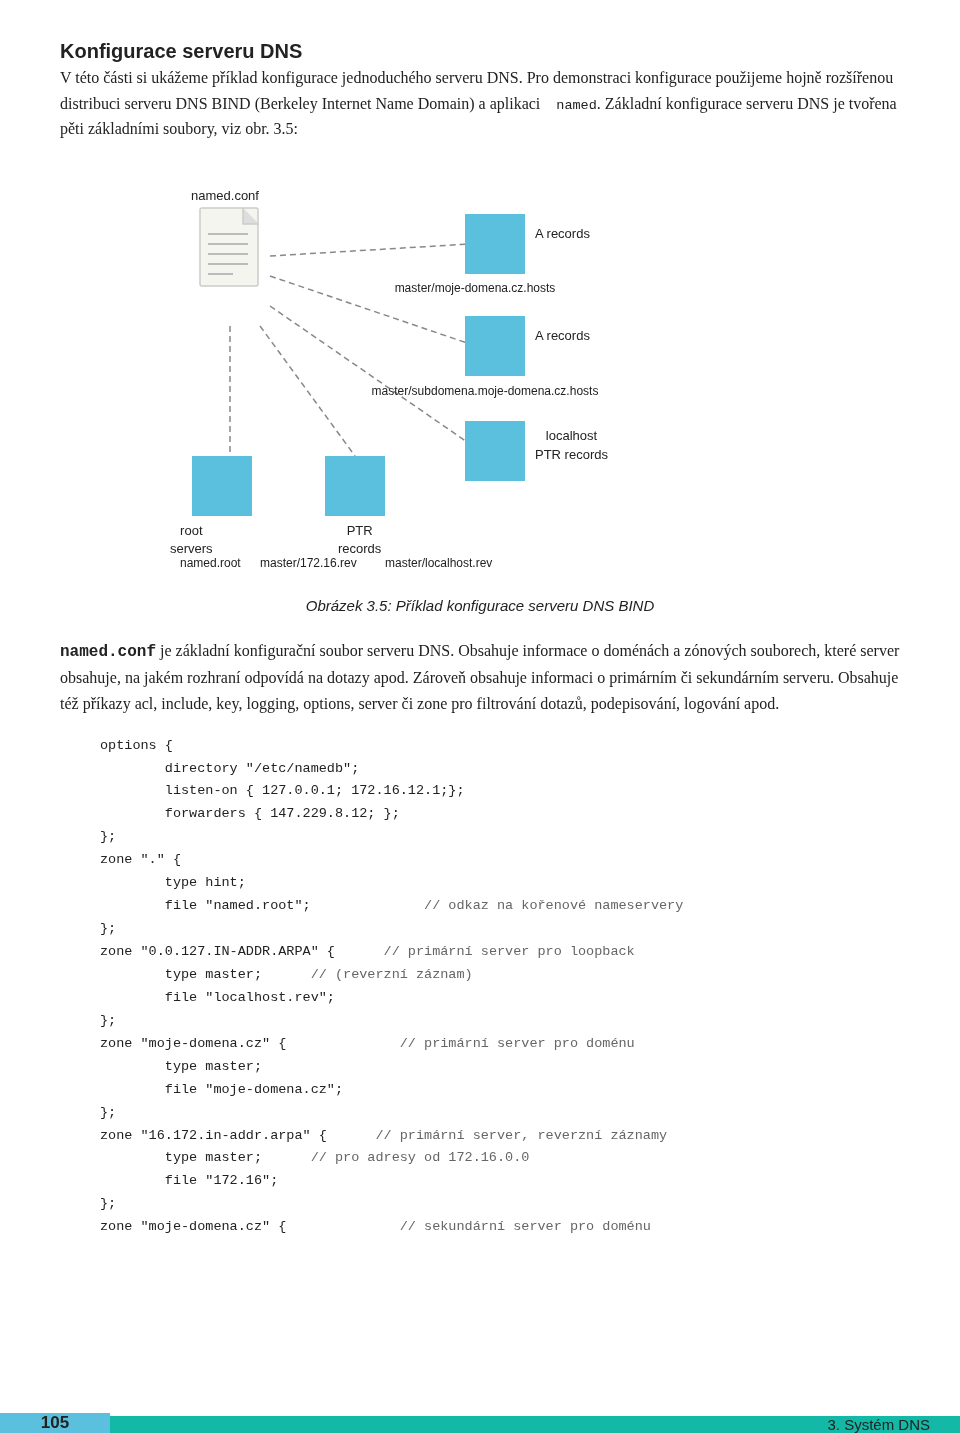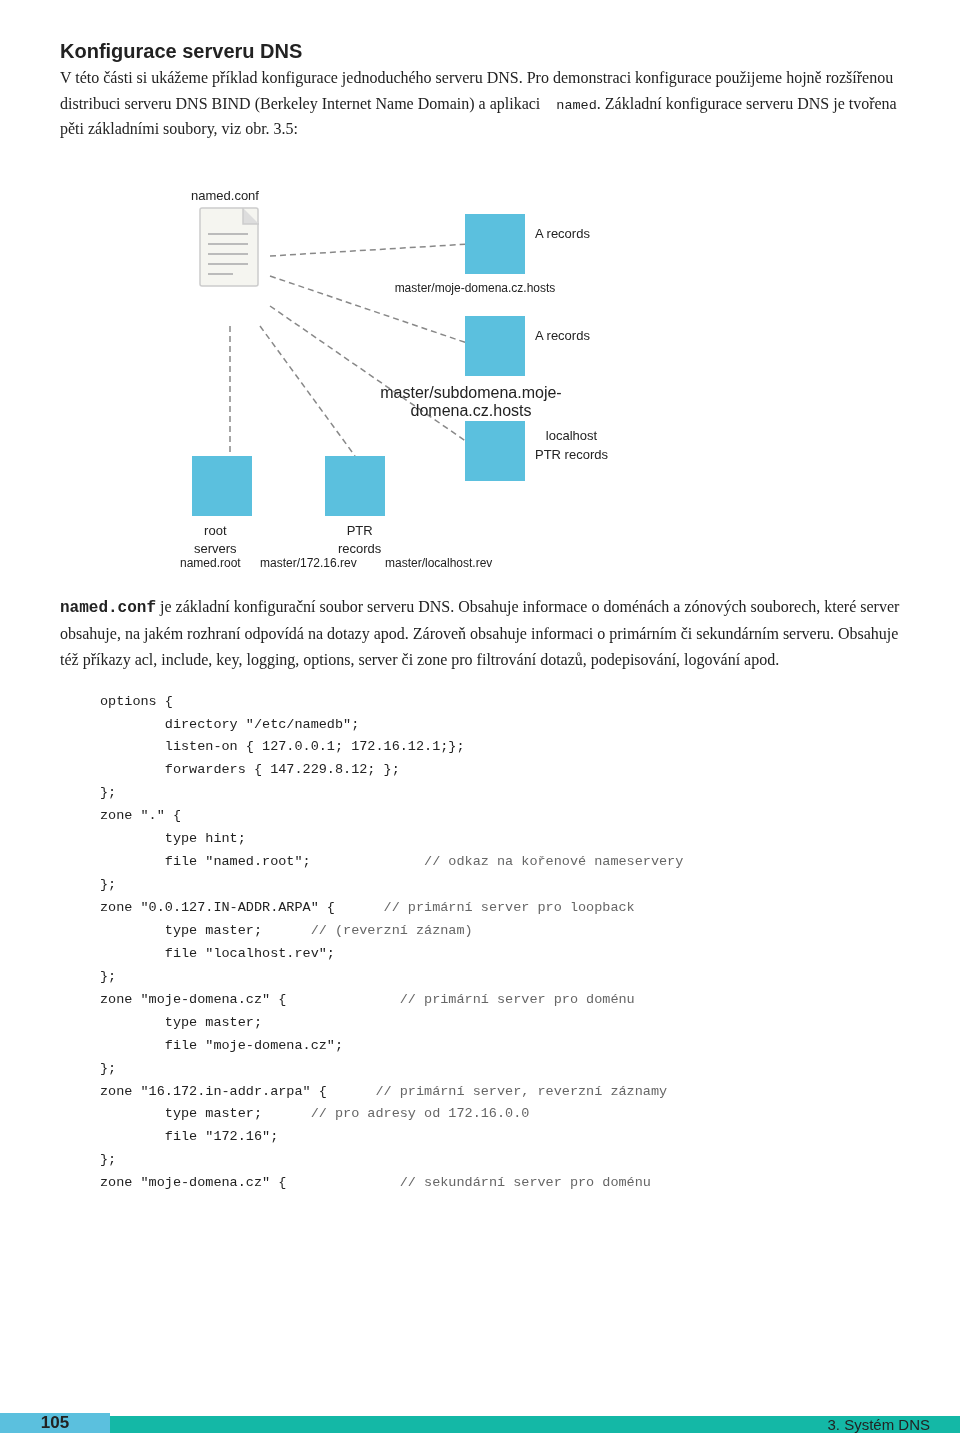--- a/index.html
+++ b/index.html
@@ -189,38 +189,39 @@
       </div>
 
       <div class="label" style="left:0px; top:22px; width:110px;">named.conf</div>
 
       <div class="blue-box" style="left:295px; top:48px;"></div>
       <div class="label" style="left:365px; top:60px;">A records</div>
       <div class="label" style="left:205px; top:115px; width:200px; font-size:12px;">master/moje-domena.cz.hosts</div>
 
       <div class="blue-box" style="left:295px; top:150px;"></div>
       <div class="label" style="left:365px; top:162px;">A records</div>
-      <div class="label" style="left:186px; top:218px; width:230px; font-size:16px;">master/subdomena.moje-domena.cz.hosts</div>
+      <div class="label" style="left:200px; top:218px; width:230px; font-size:12px;">master/subdomena.moje-domena.cz.hosts</div>
 
       <div class="blue-box" style="left:295px; top:255px;"></div>
       <div class="label" style="left:365px; top:260px; line-height:1.5;">localhost<br>PTR records</div>
 
       <div class="blue-box" style="left:22px; top:290px;"></div>
-      <div class="label" style="left:24px; top:356px; line-height:1.4;">root<br>servers</div>
+      <div class="label" style="left:0; top:356px; line-height:1.4;">root<br>servers</div>
 
       <div class="blue-box" style="left:155px; top:290px;"></div>
       <div class="label" style="left:147px; top:356px; line-height:1.4;margin-left:21px;">PTR<br>records</div>
 
       <div class="label" style="left:10px; top:390px; font-size:12px;">named.root</div>
       <div class="label" style="left:90px; top:390px; font-size:12px;">master/172.16.rev</div>
       <div class="label" style="left:215px; top:390px; font-size:12px;">master/localhost.rev</div>
 
     </div>
   </div>
 
+  <p class="diagram-caption">Obrázek 3.5: Příklad konfigurace serveru DNS BIND</p>
 
   <p>
     <span class="named-conf-bold">named.conf</span><span> je základní konfigurační soubor serveru DNS. Obsahuje informace o doménách a zónových souborech, které server obsahuje, na jakém rozhraní odpovídá na dotazy apod. Zároveň obsahuje informaci o primárním či sekundárním serveru. Obsahuje též příkazy acl, include, key, logging, options, server či zone pro filtrování dotazů, podepisování, logování apod.</span>
   </p>
 
   <div class="code-block"><span>options {</span>
 <span>        directory "/etc/namedb";</span>
 <span>        listen-on { 127.0.0.1; 172.16.12.1;};</span>
 <span>        forwarders { 147.229.8.12; };</span>
 <span>};</span>

